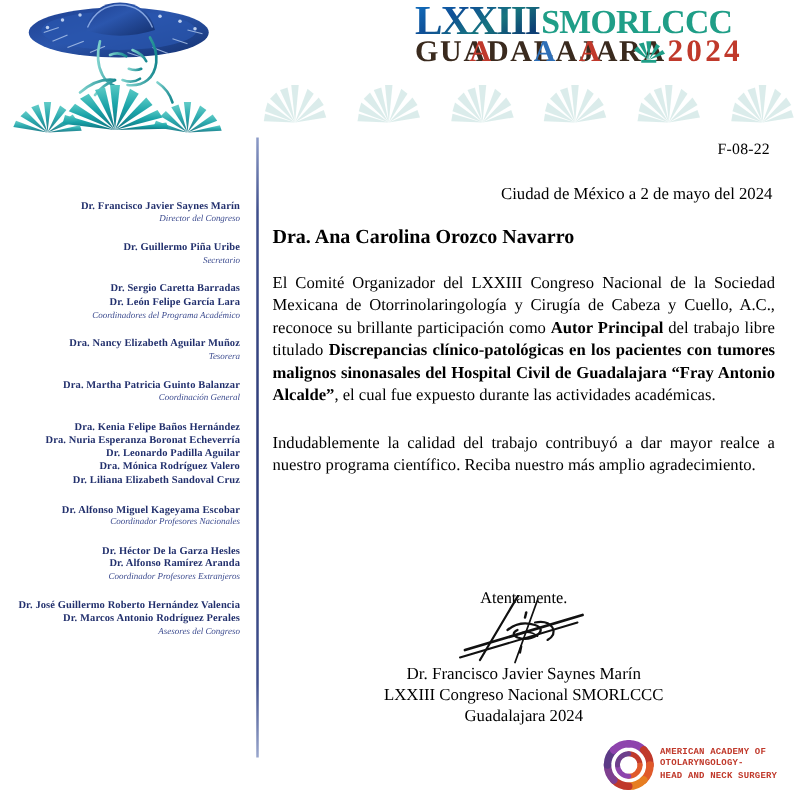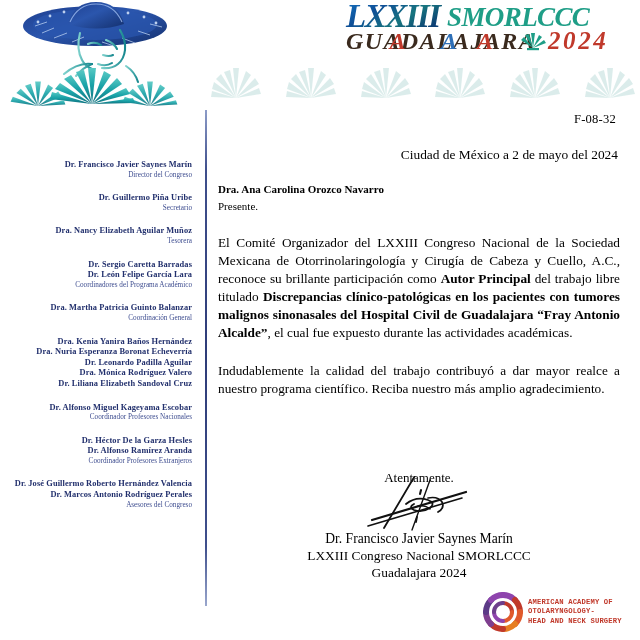--- a/index.html
+++ b/index.html
@@ -15,21 +15,21 @@
     background: #fff;
   }
 
   
   #header { position: absolute; top: 0; left: 0; width: 640px; height: 108px; }
 
   
   #emblem { position: absolute; left: 2px; top: 0px; width: 186px; height: 108px; }
 
   
-  #wordmark { position: absolute; right: 4px; top: 0px; width: 292px; height: 52px; font-style: italic; }
+  #wordmark { position: absolute; right: 18px; top: 0px; width: 292px; height: 52px; }
   #wordmark svg { display: block; }
 
   
   #agave-band {
     position: absolute; left: 210px; top: 52px;
     width: 426px; height: 48px;
     display: flex; justify-content: space-between; align-items: flex-end;
   }
   #agave-band .agave-sprig { width: 52px; height: 40px; opacity: .55; }
 
@@ -51,38 +51,39 @@
   .side-group { margin-bottom: 13px; }
   .side-name {
     font-family: "Liberation Serif", serif;
     font-size: 8.4px; line-height: 10.6px;
     font-weight: 600; color: #22306d;
     letter-spacing: .1px;
     white-space: nowrap;
   }
   .side-role {
     font-family: "Liberation Serif", serif;
+    font-style: italic;
     font-size: 7.2px; line-height: 9.6px;
     color: #3d4c8f;
     white-space: nowrap;
   }
 
   
   #letter { position: absolute; left: 218px; top: 112px; width: 402px; color: #000; }
   #folio {
     text-align: right; font-size: 12.6px; line-height: 15px;
     letter-spacing: .2px; padding-right: 4px;
   }
   #dateline {
     text-align: right; font-size: 13.4px; line-height: 16px;
     margin-top: 20px; padding-right: 2px;
   }
   #addressee {
     margin-top: 18px;
-    font-size: 11px; line-height: 17px; font-weight: 700;
+    font-size: 16px; line-height: 17px; font-weight: 700;
   }
   #addressee .greet2 { font-weight: 400; }
 
   .para {
     margin-top: 19px;
     font-size: 13.3px; line-height: 18.1px;
     text-align: justify;
     text-justify: inter-word;
   }
   .para b { font-weight: 700; }
@@ -327,34 +328,34 @@
   <div id="sidebar">
       <div class="side-group">
         <div class="side-name">Dr. Francisco Javier Saynes Marín</div>
         <div class="side-role">Director del Congreso</div>
       </div>
       <div class="side-group">
         <div class="side-name">Dr. Guillermo Piña Uribe</div>
         <div class="side-role">Secretario</div>
       </div>
       <div class="side-group">
-        <div class="side-name">Dra. Nancy Elizabeth Aguilar Muñoz</div>
-        <div class="side-role">Tesorera</div>
-      </div>
-      <div class="side-group">
         <div class="side-name">Dr. Sergio Caretta Barradas</div>
         <div class="side-name">Dr. León Felipe García Lara</div>
         <div class="side-role">Coordinadores del Programa Académico</div>
       </div>
       <div class="side-group">
+        <div class="side-name">Dra. Nancy Elizabeth Aguilar Muñoz</div>
+        <div class="side-role">Tesorera</div>
+      </div>
+      <div class="side-group">
         <div class="side-name">Dra. Martha Patricia Guinto Balanzar</div>
         <div class="side-role">Coordinación General</div>
       </div>
       <div class="side-group">
-        <div class="side-name">Dra. Kenia Yanira Baños Hernández</div>
+        <div class="side-name">Dra. Kenia Felipe Baños Hernández</div>
         <div class="side-name">Dra. Nuria Esperanza Boronat Echeverría</div>
         <div class="side-name">Dr. Leonardo Padilla Aguilar</div>
         <div class="side-name">Dra. Mónica Rodríguez Valero</div>
         <div class="side-name">Dr. Liliana Elizabeth Sandoval Cruz</div>
       </div>
       <div class="side-group">
         <div class="side-name">Dr. Alfonso Miguel Kageyama Escobar</div>
         <div class="side-role">Coordinador Profesores Nacionales</div>
       </div>
       <div class="side-group">
@@ -363,26 +364,25 @@
         <div class="side-role">Coordinador Profesores Extranjeros</div>
       </div>
       <div class="side-group">
         <div class="side-name">Dr. José Guillermo Roberto Hernández Valencia</div>
         <div class="side-name">Dr. Marcos Antonio Rodríguez Perales</div>
         <div class="side-role">Asesores del Congreso</div>
       </div>
     </div>
 
   <div id="letter">
-    <div id="folio">F-08-32</div>
+    <div id="folio">F-08-22</div>
     <div id="dateline">Ciudad de México a 2 de mayo del 2024</div>
 
     <div id="addressee">
       <div>Dra. Ana Carolina Orozco Navarro</div>
-      <div class="greet2">Presente.</div>
     </div>
 
     <p class="para">
       <span>El Comité Organizador del LXXIII Congreso Nacional de la Sociedad Mexicana de Otorrinolaringología y Cirugía de Cabeza y Cuello, A.C., reconoce su brillante participación como </span><b>Autor Principal</b><span> del trabajo libre titulado </span><b>Discrepancias clínico-patológicas en los pacientes con tumores malignos sinonasales del Hospital Civil de Guadalajara “Fray Antonio Alcalde”</b><span>, el cual fue expuesto durante las actividades académicas.</span>
     </p>
 
     <p class="para">Indudablemente la calidad del trabajo contribuyó a dar mayor realce a nuestro programa científico. Reciba nuestro más amplio agradecimiento.</p>
   </div>
 
   <div id="signature-block">

